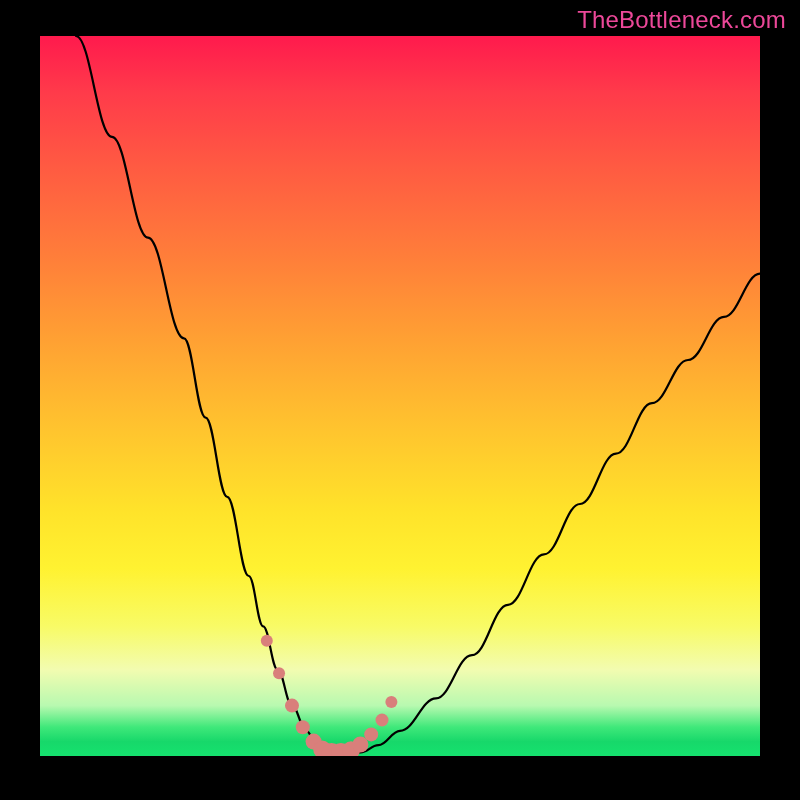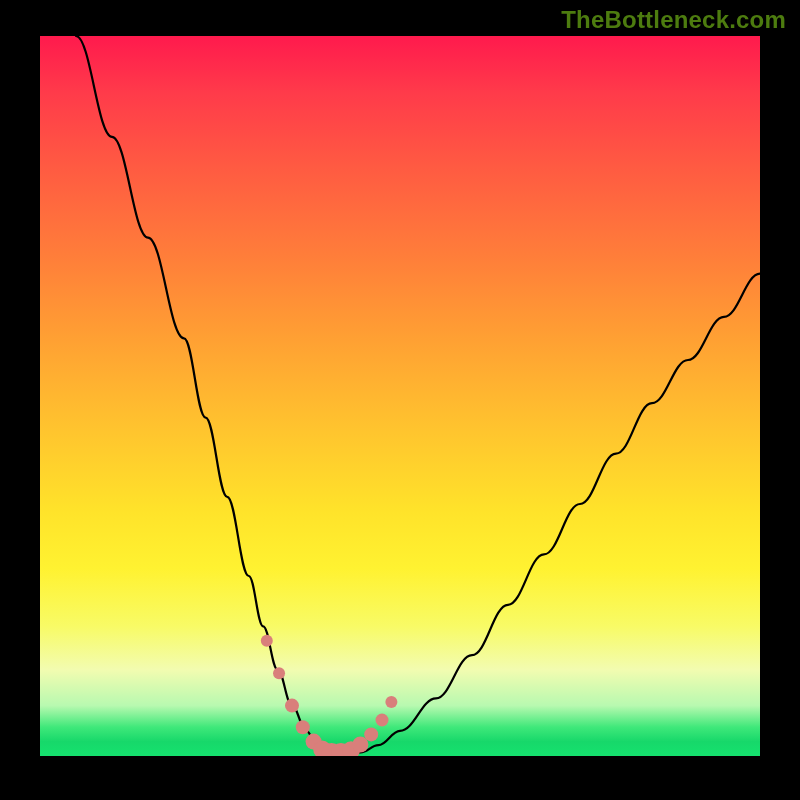--- a/index.html
+++ b/index.html
@@ -16,23 +16,23 @@
     top: 0;
     left: 0;
     width: 800px;
     height: 800px;
     background: #000;
   }
   .watermark {
     position: absolute;
     top: 6px;
     right: 14px;
-    color: #4d7c0f;
+    color: #ec4899;
     font-size: 24px;
-    font-weight: 700;
+    font-weight: 400;
     letter-spacing: 0.2px;
   }
   .plot {
     position: absolute;
     left: 40px;
     top: 36px;
     width: 720px;
     height: 720px;
     
     background: linear-gradient(

